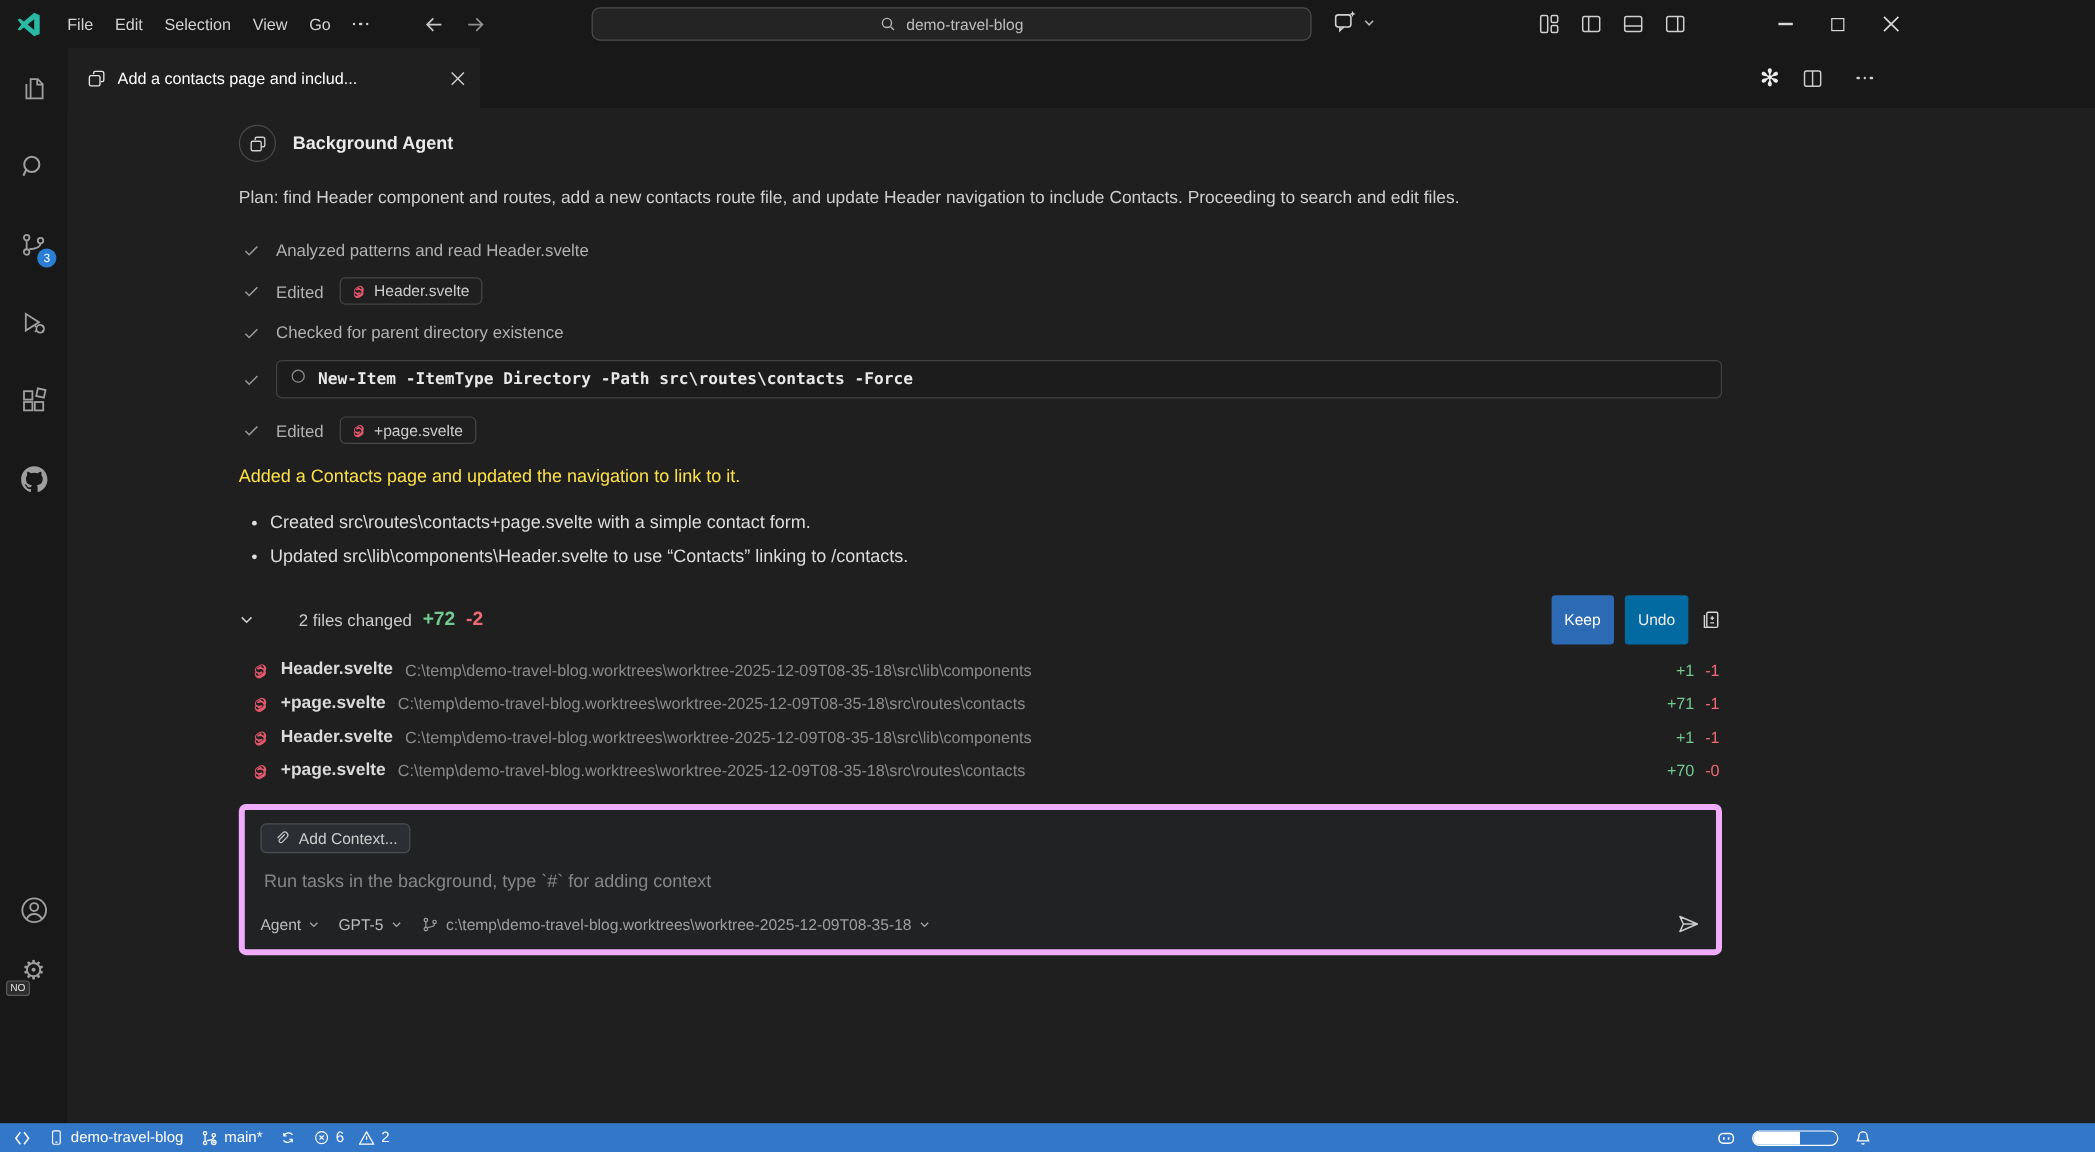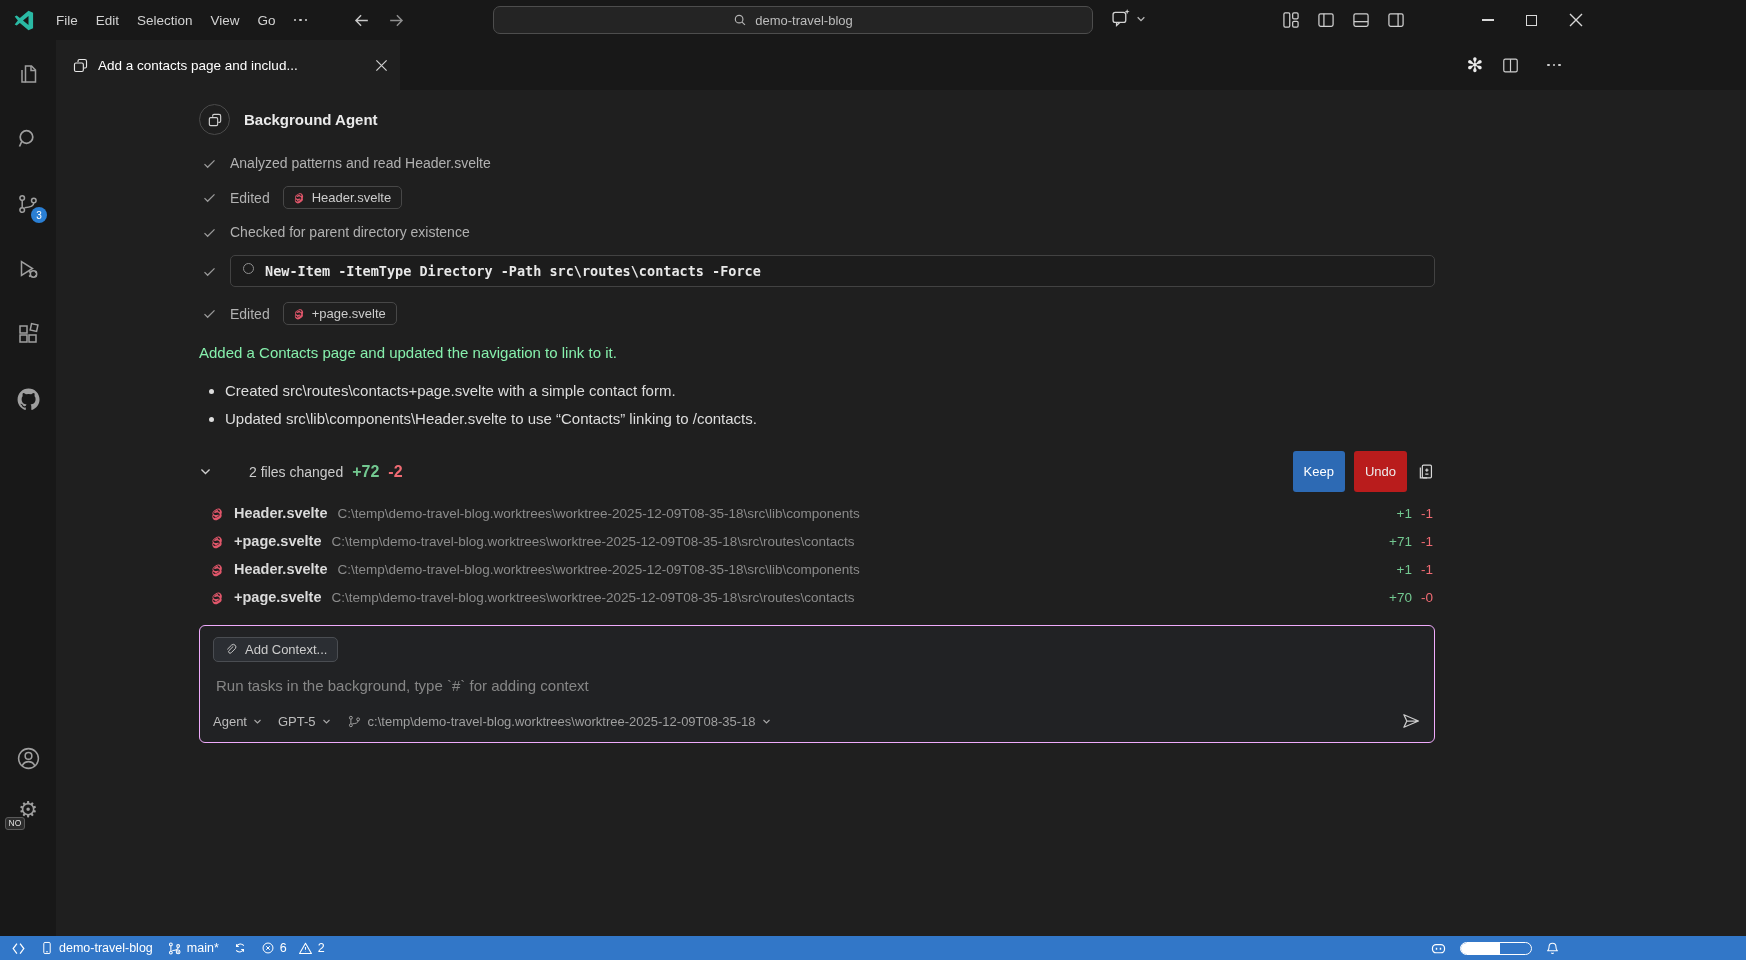--- a/index.html
+++ b/index.html
@@ -60,47 +60,47 @@
 
   .step { display:flex; align-items:center; gap:13px; margin-bottom:15px; color:#b1b1b1;
           font-size:14px; padding-left:3px; }
   .chip { display:inline-flex; align-items:center; gap:7px; border:1px solid #474747; border-radius:5px;
           padding:3px 10px 3px 8px; font-size:13px; color:#cccccc; }
   .cmdbox { flex:1; border:1px solid #424242; border-radius:5px; background:#1c1c1c;
             padding:7px 12px; display:flex; gap:11px; }
   .cmd-circle { width:11px; height:11px; border:1.4px solid #8f8f8f; border-radius:50%; flex:none; }
   .cmd-text { font-family:"DejaVu Sans Mono", monospace; font-weight:700; font-size:13.5px; color:#e8e8e8; }
 
-  .summary { font-size:15px; color:#86efac; margin:4px 0 21px 0; }
+  .summary { font-size:15px; color:#fde047; margin:4px 0 21px 0; }
   .bullets { margin:0 0 24px 26px; display:flex; flex-direction:column; gap:11px;
              color:#dddddd; font-size:15px; }
   .bullets li::marker { color:#dddddd; }
 
   .fc-head { display:flex; align-items:center; gap:9px; margin-bottom:13px; }
   .fc-label { font-size:14px; color:#cccccc;margin-left:28px; }
   .diff-add { color:#73c991; font-weight:700; }
   .diff-rem { color:#ef6b73; font-weight:700; }
   .fc-actions { margin-left:auto; display:flex; align-items:center; gap:9px; }
   .btn { font-size:13px; padding:13px 11px; border-radius:3px; border:none; cursor:pointer;
          font-family:"Liberation Sans", sans-serif; }
   .btn-keep { background:#2d6ab4; color:#fff; }
-  .btn-undo { background:#b91c1c; color:#ececec; }
+  .btn-undo { background:#0369a1; color:#ececec; }
 
   .file-row { display:flex; align-items:center; gap:10px; margin-bottom:12px; padding-left:10px; }
   .f-name { font-size:14.5px; color:#dadada; font-weight:700; white-space:nowrap; }
   .f-path { font-size:13.5px; color:#8b8b8b; flex:1; white-space:nowrap; overflow:hidden; }
   .f-diff { display:flex; gap:9px; font-size:13.5px; margin-right:2px; }
   .f-diff .diff-add, .f-diff .diff-rem { font-weight:400; }
 
   .wt-head { display:flex; align-items:center; gap:12px; margin:4px 0 15px 0; color:#cfcfcf; }
   .wt-label { font-size:11.5px; color:#9b9b9b; letter-spacing:0.4px; white-space:nowrap; }
   .wt-rule { flex:1; height:1px; background:#3c3c3c; }
   .wt-icons { display:flex; gap:10px; margin-right:4px; }
 
-  .inputbox { margin-top:8px; border:1px solid #f0abfc; border-radius:6px; background:#212224;
+  .inputbox { margin-top:8px; border:5px solid #f0abfc; border-radius:6px; background:#212224;
               padding:11px 13px; display:flex; flex-direction:column; }
   .ctx-chip { align-self:flex-start; display:flex; align-items:center; gap:7px; border:1px solid #4a4d52;
               background:#2b2e33; border-radius:5px; padding:4px 10px; font-size:13px; color:#cccccc; }
   .input-line { margin:15px 3px 17px 3px; font-size:15px; color:#868686; }
   .input-foot { display:flex; align-items:center; gap:16px; color:#bcbcbc; font-size:13px; }
   .foot-item { display:flex; align-items:center; gap:6px; cursor:pointer; }
   .foot-branch { color:#9f9f9f; }
   .send { margin-left:auto; color:#cccccc; display:flex; }
 
   
@@ -285,20 +285,21 @@
           <div class="agent-head">
             <span class="agent-avatar">
               <svg width="16" height="16" viewBox="0 0 24 24" fill="none" stroke="#d2d2d2" stroke-width="1.7">
                   <path d="M8.5 7V5.5A2 2 0 0 1 10.5 3.5H18a2.5 2.5 0 0 1 2.5 2.5v7.5a2 2 0 0 1-2 2H17"></path>
                   <rect x="3.5" y="8.5" width="12.5" height="12" rx="2" fill="#1f1f1f"></rect>
                 </svg>
             </span>
             <span class="agent-title">Background Agent</span>
           </div>
 
+          <div class="plan">Plan: find Header component and routes, add a new contacts route file, and update Header navigation to include Contacts. Proceeding to search and edit files.</div>
 
           <div class="step">
             <svg width="15" height="15" viewBox="0 0 24 24" fill="none" stroke="#9a9a9a" stroke-width="2">
                 <path d="m4 13 5 5L20 7"></path>
               </svg>
             <span>Analyzed patterns and read Header.svelte</span>
           </div>
 
           <div class="step">
             <svg width="15" height="15" viewBox="0 0 24 24" fill="none" stroke="#9a9a9a" stroke-width="2">

